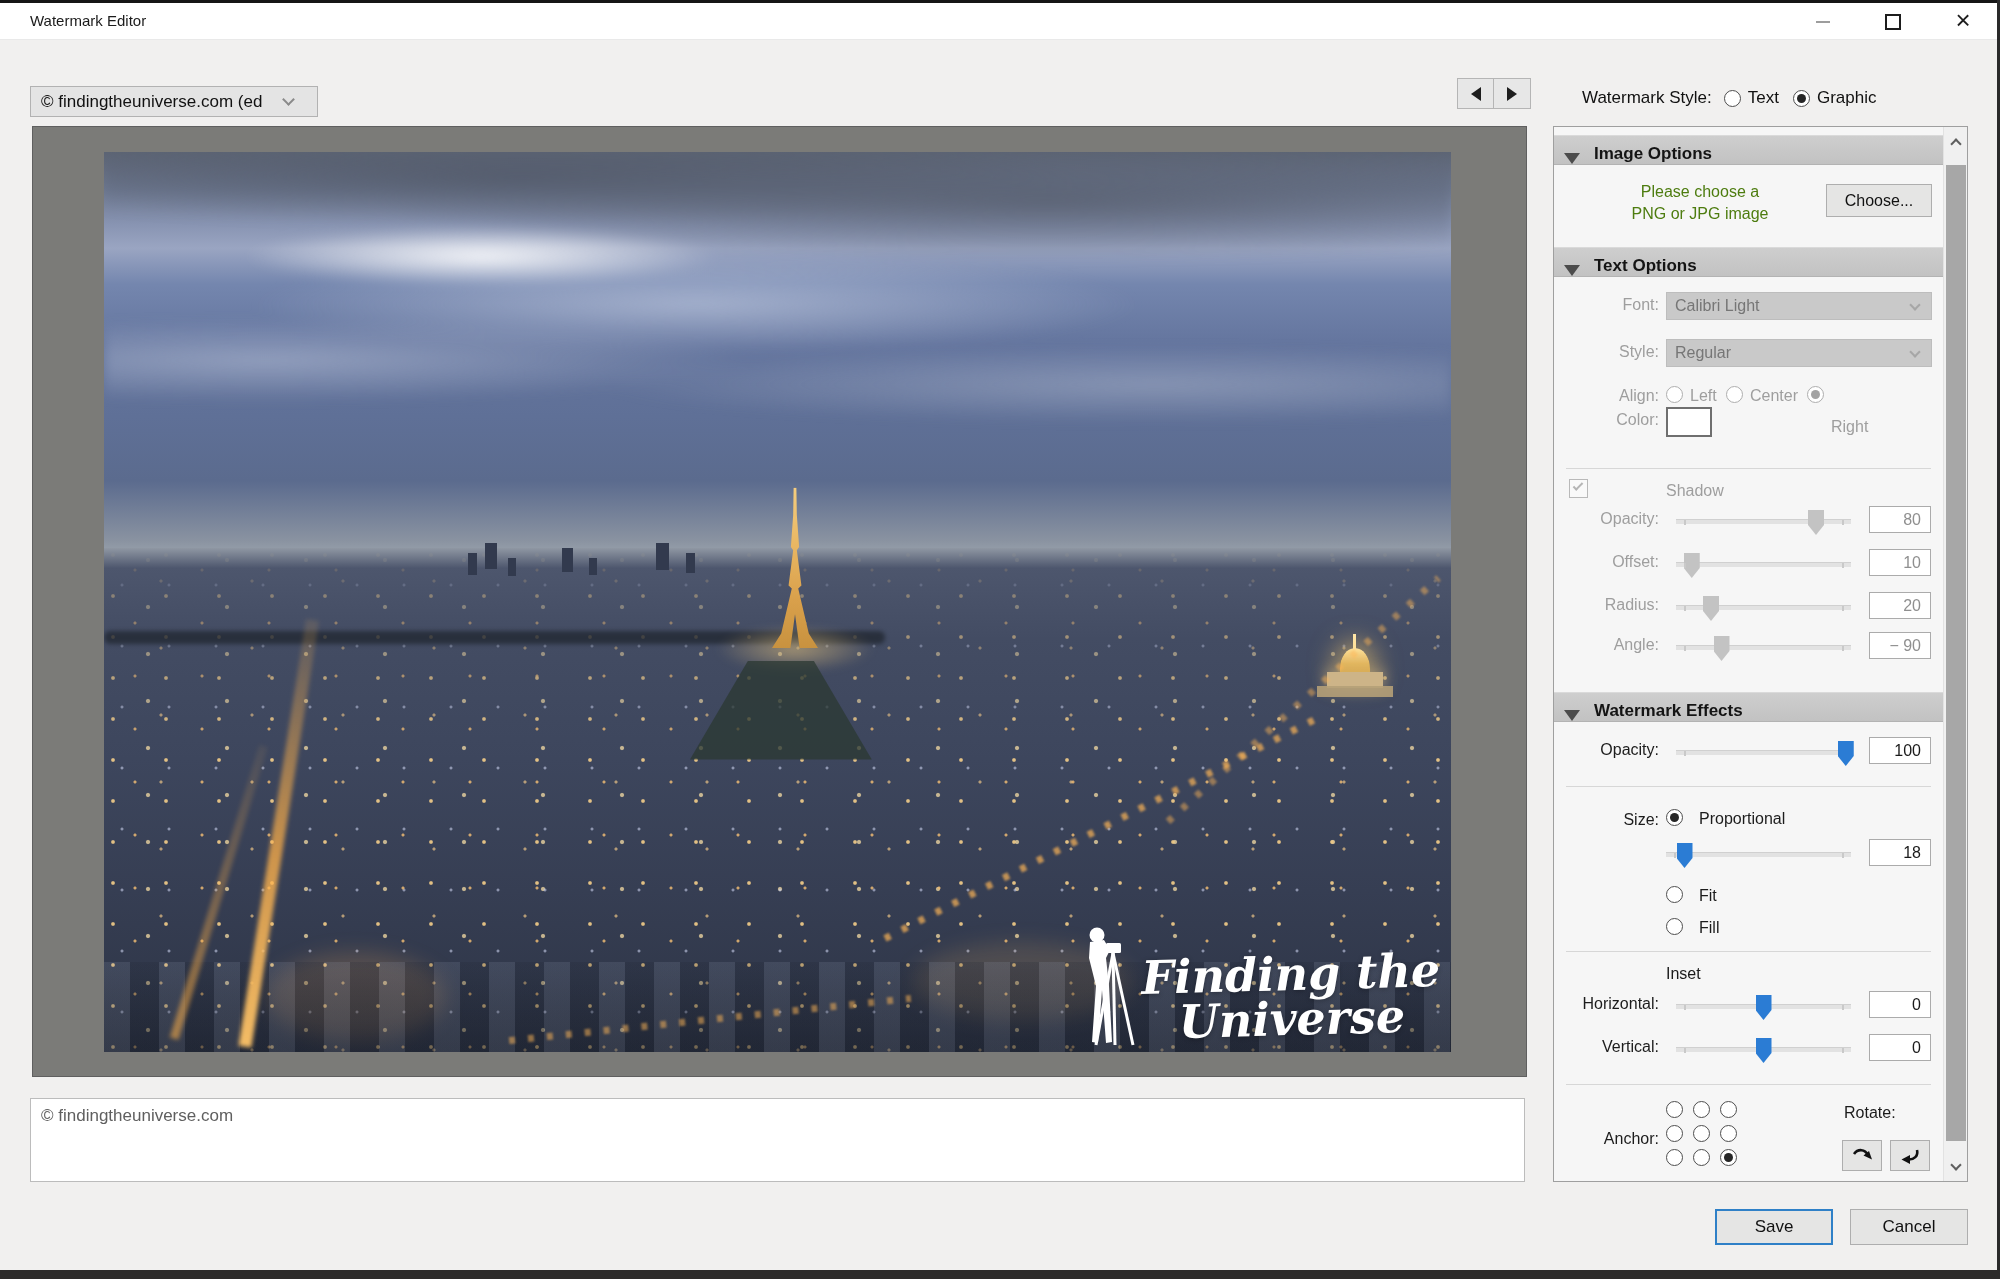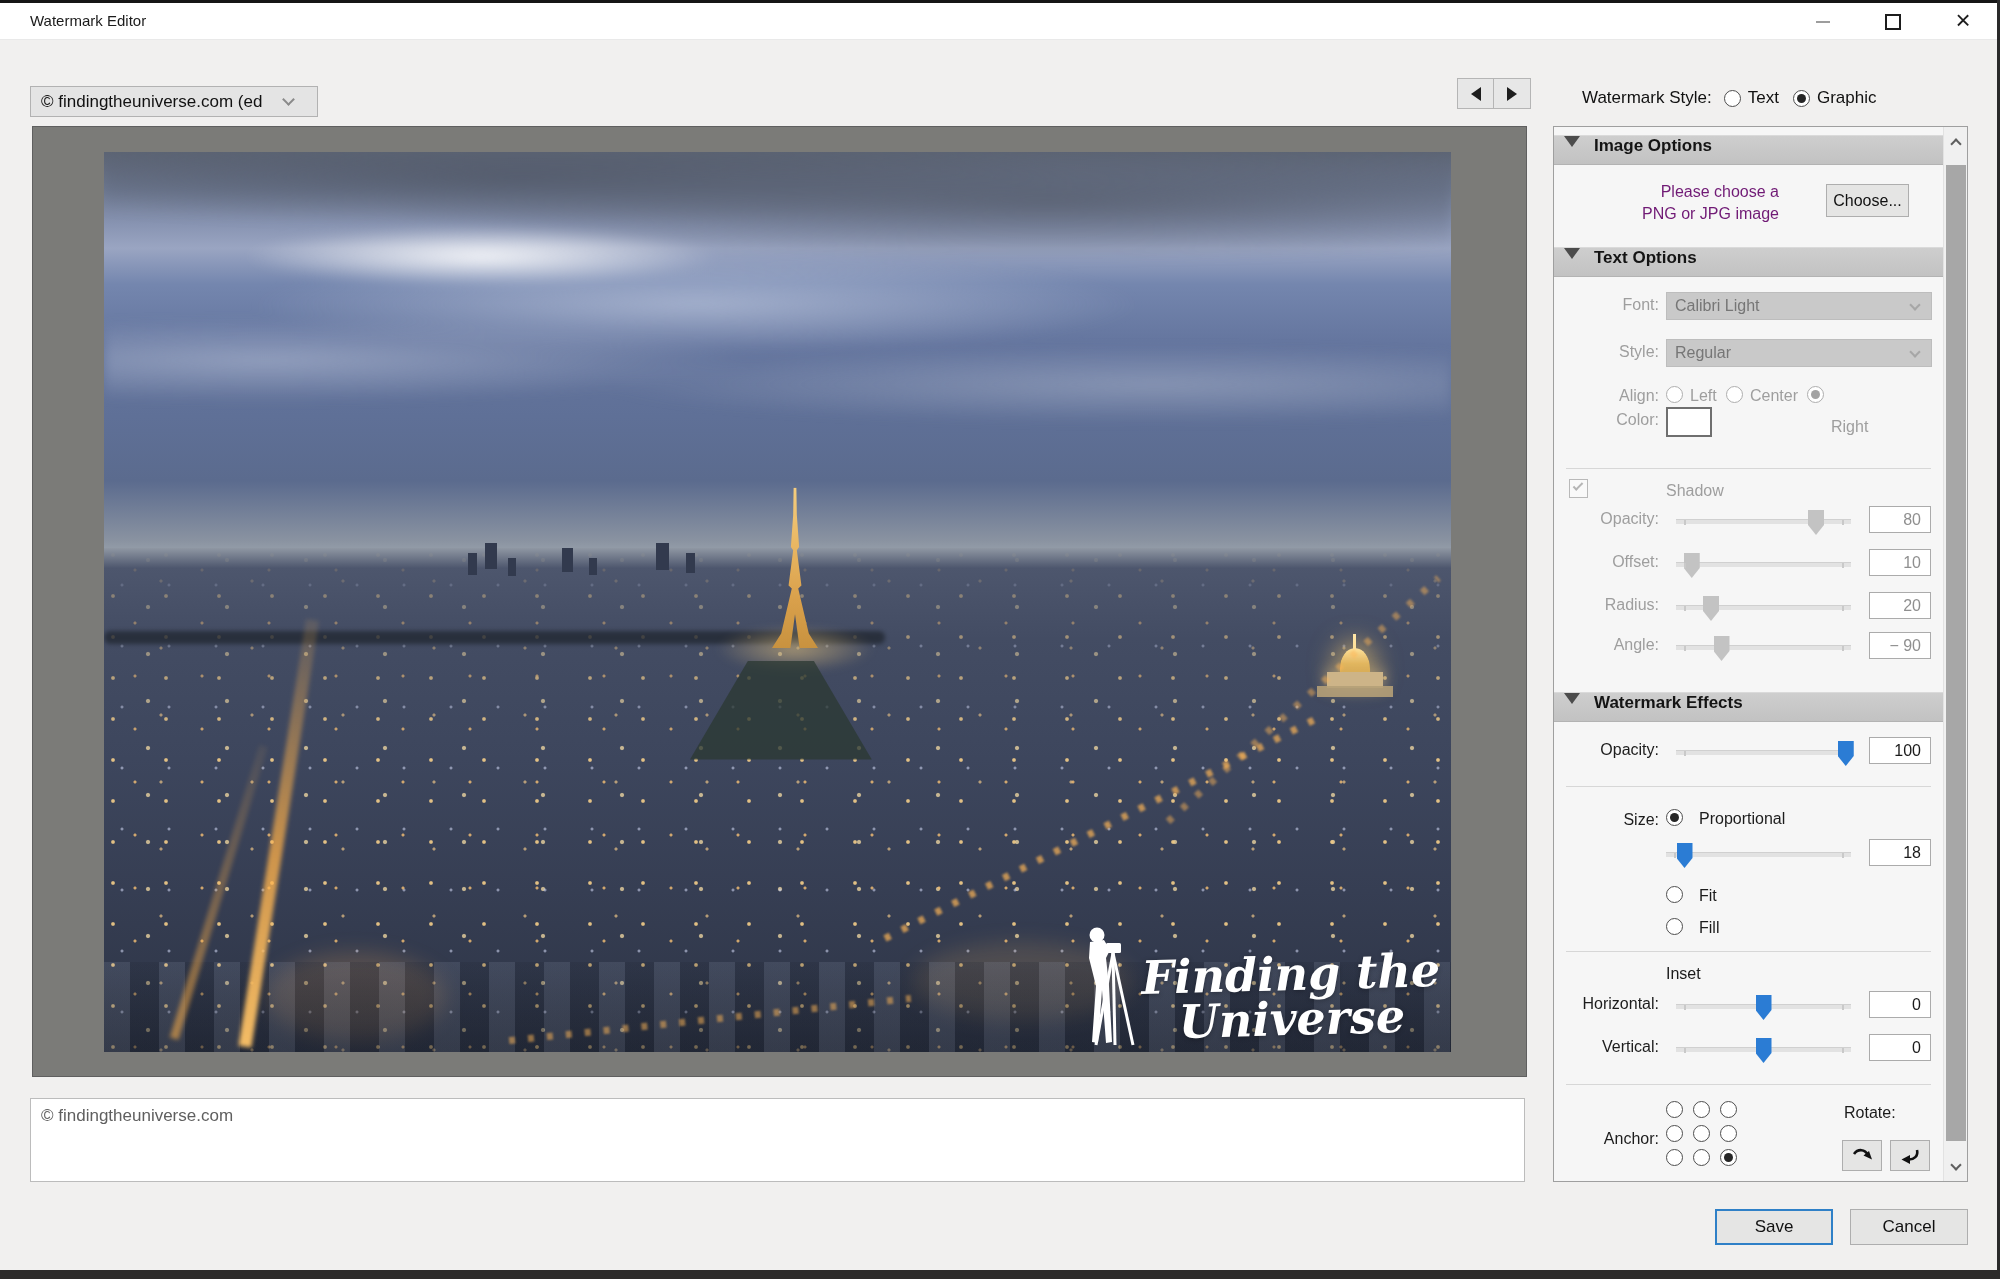--- a/index.html
+++ b/index.html
@@ -94,27 +94,27 @@
   .wm-text { color:#fff; font-family:"DejaVu Serif", serif; font-style:italic; font-weight:bold;
     font-size:46px; line-height:.98; text-align:center; transform:rotate(-1.5deg); text-shadow:0 1px 5px rgba(0,0,0,.3); padding-bottom:6px;}
 
   
   .copybox { position:absolute; left:30px; top:1098px; width:1495px; height:84px; background:#fff; border:1px solid #bcbcbc;padding-left:22px; }
   .copybox span { position:absolute; left:10px; top:7px; font-size:17px; color:#5f5f5f; }
 
   
   .panel { position:absolute; left:1553px; top:126px; width:415px; height:1056px; background:#f6f6f6; border:1px solid #9f9f9f; }
   .sect-h { position:absolute; left:0; width:391px; height:30px; background:linear-gradient(#cecece,#c2c2c2);
-    border-top:1px solid #dadada; border-bottom:1px solid #b3b3b3; display:flex; align-items:flex-start; }
+    border-top:1px solid #dadada; border-bottom:1px solid #b3b3b3; display:flex; align-items:flex-end; }
   .sect-tri { width:0; height:0; border-left:8px solid transparent; border-right:8px solid transparent; border-top:11px solid #4c4c4c; margin-left:10px; }
   .sect-label { font-size:17px; font-weight:bold; color:#141414; margin-left:14px; }
-  .hint { position:absolute; left:55px; top:54px; width:170px; font-size:16px; color:#701a75; text-align:right; line-height:1.35; }
+  .hint { position:absolute; left:61px; top:54px; width:170px; font-size:16px; color:#4d7c0f; text-align:center; line-height:1.35; }
   .btn { background:#e5e5e4; border:1px solid #aeaeae; font-size:16px; color:#111;
     display:flex; align-items:center; justify-content:center; font-family:"Liberation Sans",sans-serif; }
-  .choose-btn { position:absolute; left:272px; top:57px; width:83px; height:33px; }
+  .choose-btn { position:absolute; left:272px; top:57px; width:106px; height:33px; }
   .frow { position:absolute; left:0; width:391px; height:28px; font-size:16px; }
   .flabel { position:absolute; left:0; width:105px; text-align:right; top:4px; color:#1c1c1c; }
   .flabel.dis, .dislabel { color:#9e9e9e; }
   .dropdown { position:absolute; left:112px; top:0; width:266px; height:28px; background:#c9c9c9; border:1px solid #bdbdbd;
     display:flex; align-items:center; }
   .dropdown span { font-size:16px; color:#767676; padding-left:8px; flex:1; }
   .dd-chev { width:8px; height:8px; border-right:2px solid #a6a6a6; border-bottom:2px solid #a6a6a6; transform:rotate(45deg); margin:-3px 12px 0 0; }
   .swatch { position:absolute; left:112px; top:0; width:46px; height:30px; background:#fff; border:2px solid #6f6f6f; }
   .sep { position:absolute; left:12px; width:365px; height:1px; background:#d7d7d7; }
   .checkbox { position:absolute; left:15px; width:19px; height:19px; border:1.5px solid #b9b9b9; background:#f9f9f9; }

